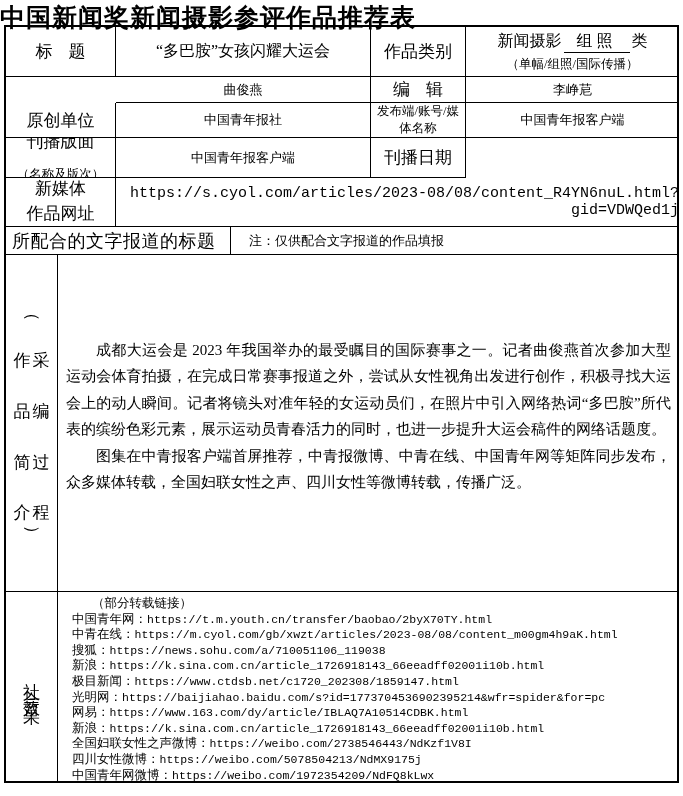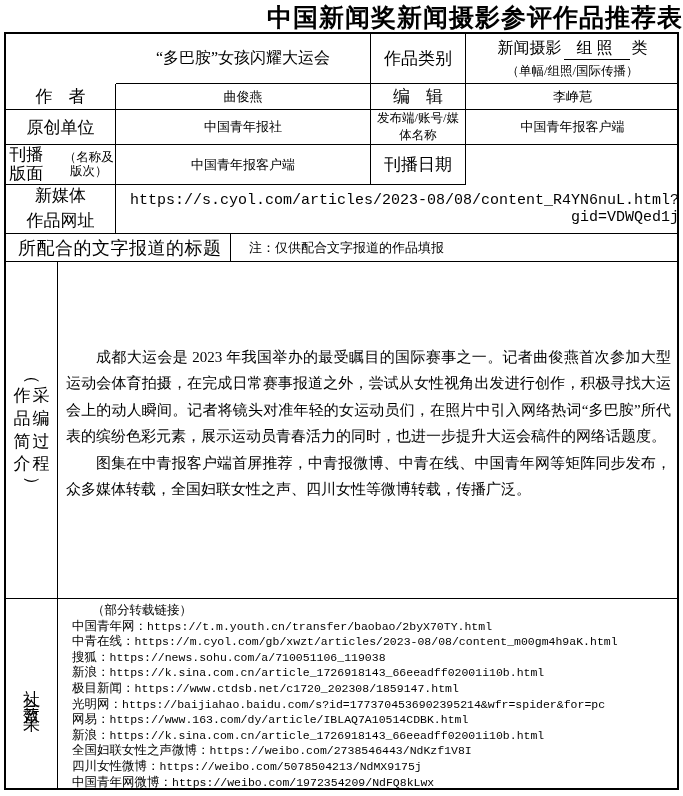--- a/index.html
+++ b/index.html
@@ -3,21 +3,21 @@
 <meta charset="utf-8">
 <style>
   * { box-sizing: border-box; }
   html,body { margin:0; padding:0; }
   body {
     width:683px; height:796px; background:#ffffff; color:#000;
     font-family:"Liberation Serif","DejaVu Serif",serif;
     overflow:hidden;
   }
   .page-title{
-    height:32px; line-height:34px; text-align:right;
+    height:25px; line-height:34px; text-align:left;
     font-family:"Liberation Sans","DejaVu Sans",sans-serif;
     font-weight:bold; font-size:25px; letter-spacing:1px;
   }
   .grid{
     width:675px; margin:0 4px;
     display:grid;
     grid-template-columns:52px 58px 115px 140px 95px 213px;
     grid-template-rows:50px 26px 35px 40px 49px 28px 337px 189px;
     border:2px solid #000;
   }
@@ -41,35 +41,35 @@
   .cat{ flex-direction:column; gap:3px; padding:14px 4px; }
   .cat-line{ font-size:16px; }
   .cat-line .blank{
     display:inline-block; border-bottom:1.5px solid #000;
     padding:0 13px; margin:0 2px; letter-spacing:4px;
   }
   .cat-sub{ font-size:12.5px; }
 
   .small-lbl{ font-size:12.5px; line-height:1.35; padding:0 4px; }
 
-  .two-line{ gap:16px; }
+  .two-line{ flex-direction:column; gap:16px; }
   .two-line .l1{ font-size:17px; line-height:1.1; }
   .two-line .l2{ font-size:12.5px; line-height:1.1; }
 
   .pre{ white-space:pre-line; line-height:1.45; font-size:17px; }
 
   .url-cell{
     justify-content:flex-start; padding-left:10px; text-align:right;
     font-family:"Liberation Mono","DejaVu Sans Mono",monospace; font-size:15px;
   }
-  .report-lbl{ justify-content:flex-start; padding-left:12px; font-size:18px; letter-spacing:0.5px; }
+  .report-lbl{ justify-content:flex-start; padding-left:6px; font-size:18px; letter-spacing:0.5px; }
   .report-note{ justify-content:flex-start; padding-left:18px; font-size:13px; }
 
   .vlabel{ flex-direction:column; gap:3px; font-size:17px; line-height:1.15; }
-  .vlabel .pair{ letter-spacing:2px; margin-right:-2px; }
+  .vlabel .pair{ letter-spacing:2px; margin-right:-2px;margin-top:28px; }
   .vlabel .paren{ display:block; transform:rotate(90deg); height:15px; line-height:13px; }
 
   .intro-body{
     flex-direction:column; justify-content:center; align-items:stretch;
     padding:0 8px 14px 8px; text-align:left;
   }
   .intro-body p{
     margin:0; font-size:15px; line-height:26.5px;
     text-indent:2em; text-align:justify;
   }
@@ -87,30 +87,30 @@
     font-family:"Liberation Mono","DejaVu Sans Mono",monospace; font-size:11.5px;
   }
 </style>
 </head>
 <body>
 
 <div class="page-title">中国新闻奖新闻摄影参评作品推荐表</div>
 
 <div class="grid">
 
+  <div class="cell lbl ca">
+      <span class="sp2">标题</span>
+    </div>
   <div class="cell val val16 cb">“多巴胺”女孩闪耀大运会</div>
   <div class="cell lbl cc">作品类别</div>
   <div class="cell cat cd lastcol">
     <div class="cat-line"><span>新闻摄影</span><span class="blank">组照</span><span>类</span></div>
     <div class="cat-sub">（单幅/组照/国际传播）</div>
   </div>
 
-  <div class="cell lbl ca">
-      <span class="sp2">作者</span>
-    </div>
   <div class="cell val cb">曲俊燕</div>
   <div class="cell lbl cc">
       <span class="sp2">编辑</span>
     </div>
   <div class="cell val cd lastcol">李峥苨</div>
 
   <div class="cell lbl ca">原创单位</div>
   <div class="cell val cb">中国青年报社</div>
   <div class="cell small-lbl cc">发布端/账号/媒体名称</div>
   <div class="cell val cd lastcol">中国青年报客户端</div>

